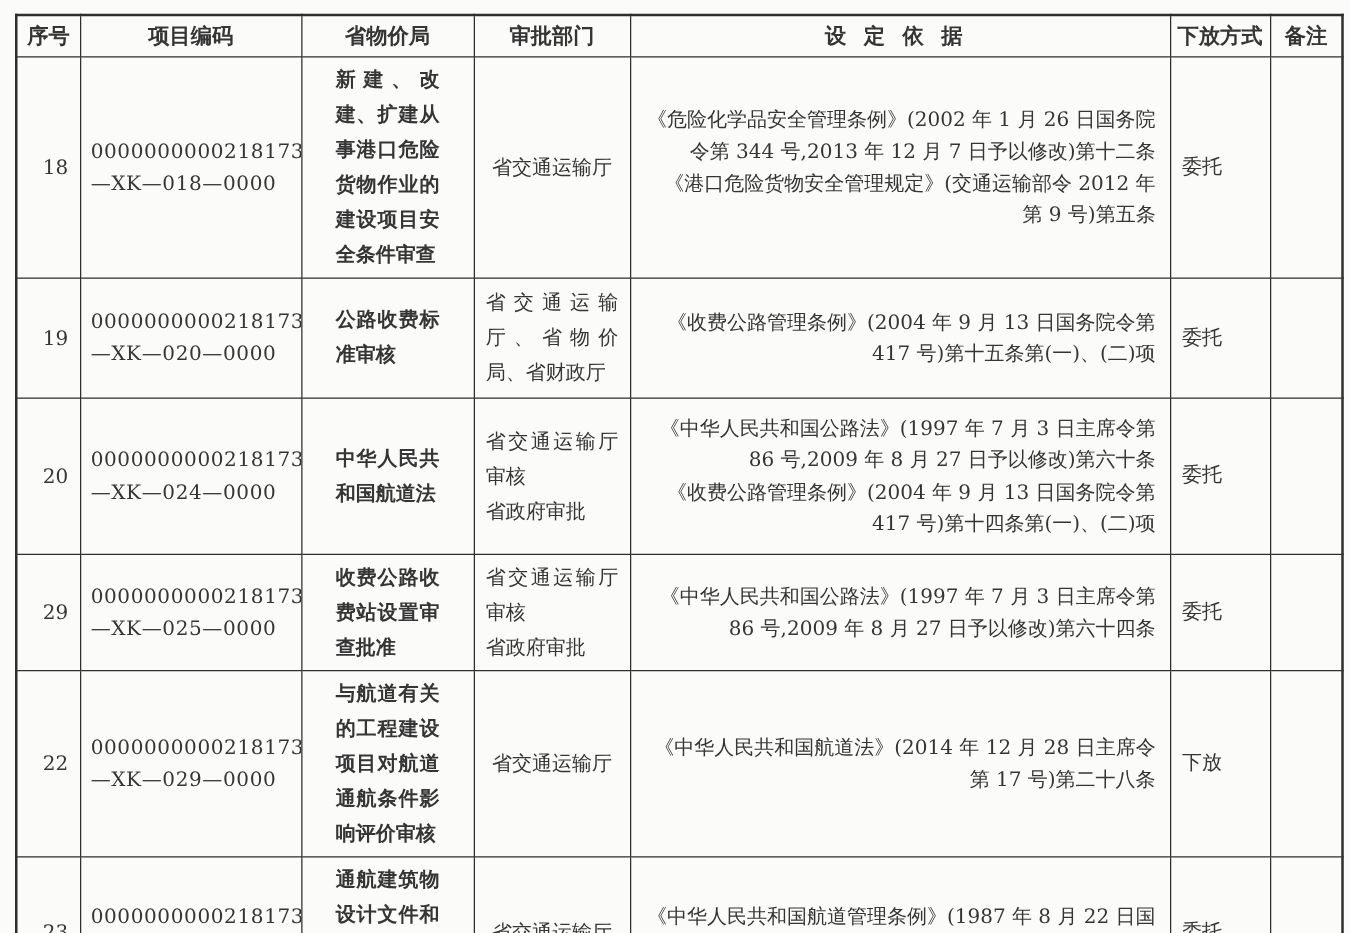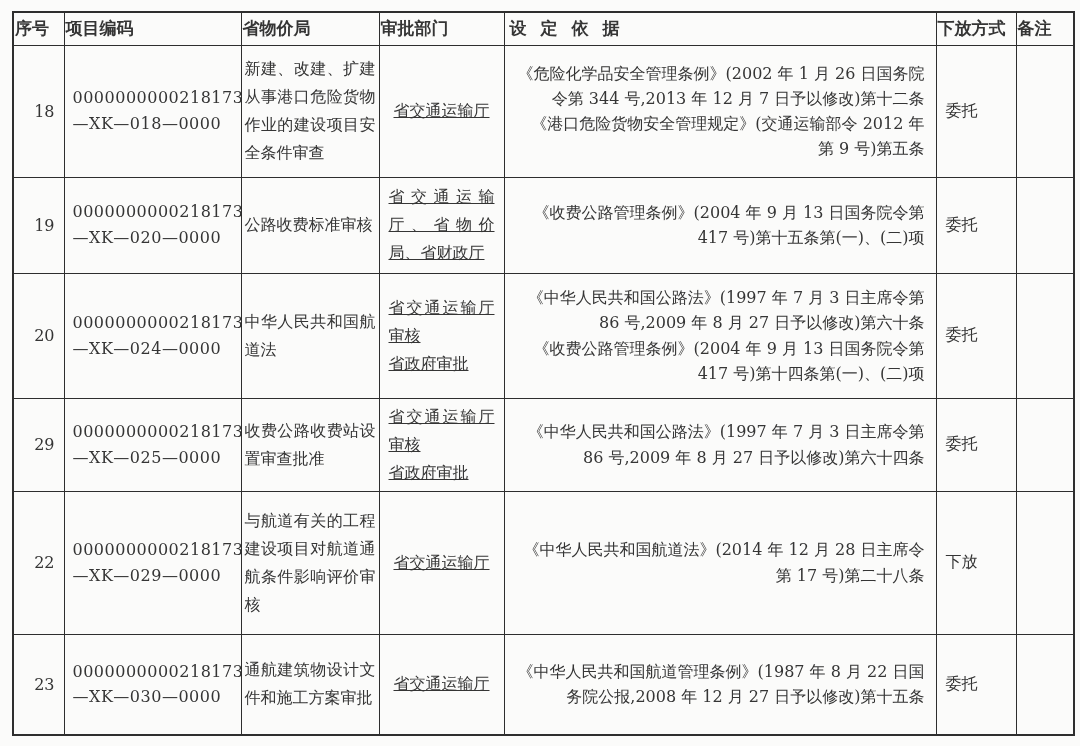--- a/index.html
+++ b/index.html
@@ -26,21 +26,21 @@
   .doc-table th, .doc-table td {
     border: 1px solid #2e2e2e;
     font-size: 16px;
     vertical-align: middle;
     padding: 4px 9px;
     overflow: hidden;
   }
   .doc-table th {
     font-weight: bold;
     font-size: 17px;
-    text-align: left;
+    text-align: center;
     padding: 2px 1px;
     white-space: nowrap;
   }
   th.spread { letter-spacing: 14px; padding-left: 5px; }
   tr.row-header { height: 33px; }
   tr.row-0 { height: 132px; }
   tr.row-1 { height: 96px; }
   tr.row-2 { height: 125px; }
   tr.row-3 { height: 92px; }
   tr.row-4 { height: 143px; }
@@ -49,28 +49,28 @@
   td.c-code {
     text-align: left;
     white-space: pre-line;
     line-height: 1.6;
     padding: 4px 8px;
     letter-spacing: 0.5px;
   }
   td.c-name {
     text-align: justify;
     line-height: 1.75;
-    padding: 4px 3px;
+    padding: 4px 27px;
+    font-weight: bold;
   }
   td.c-dept {
     text-align: justify;
     white-space: pre-line;
     line-height: 1.75;
     padding: 4px 9px;
-    text-decoration: underline;
   }
   td.c-dept.center { text-align: center; }
   td.c-basis {
     text-align: right;
     white-space: pre-line;
     line-height: 1.57;
     padding: 4px 11px;
   }
   td.c-method { text-align: left; }
   td.c-remark { text-align: center; }

